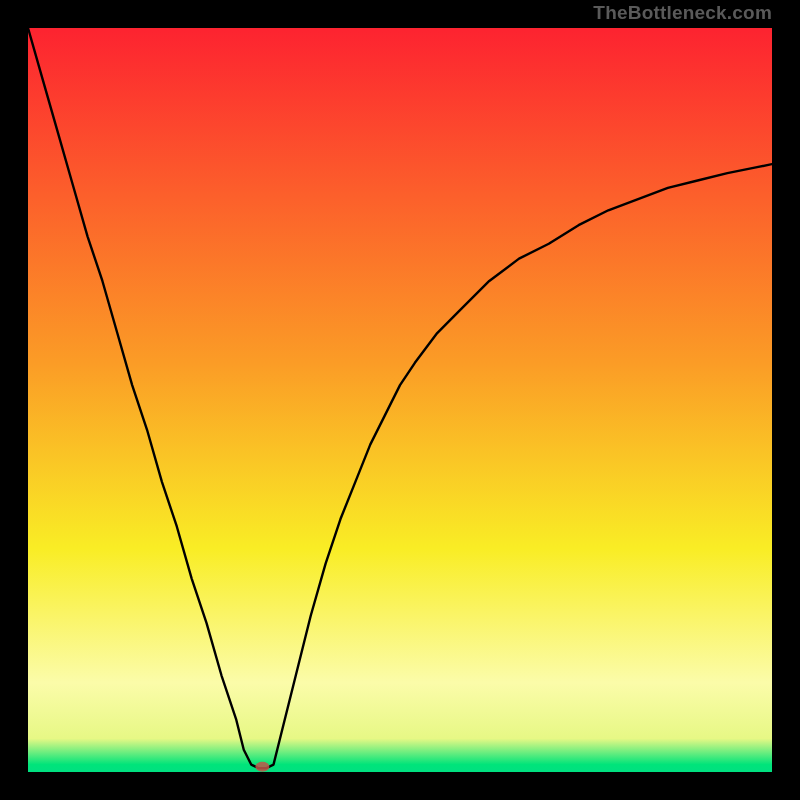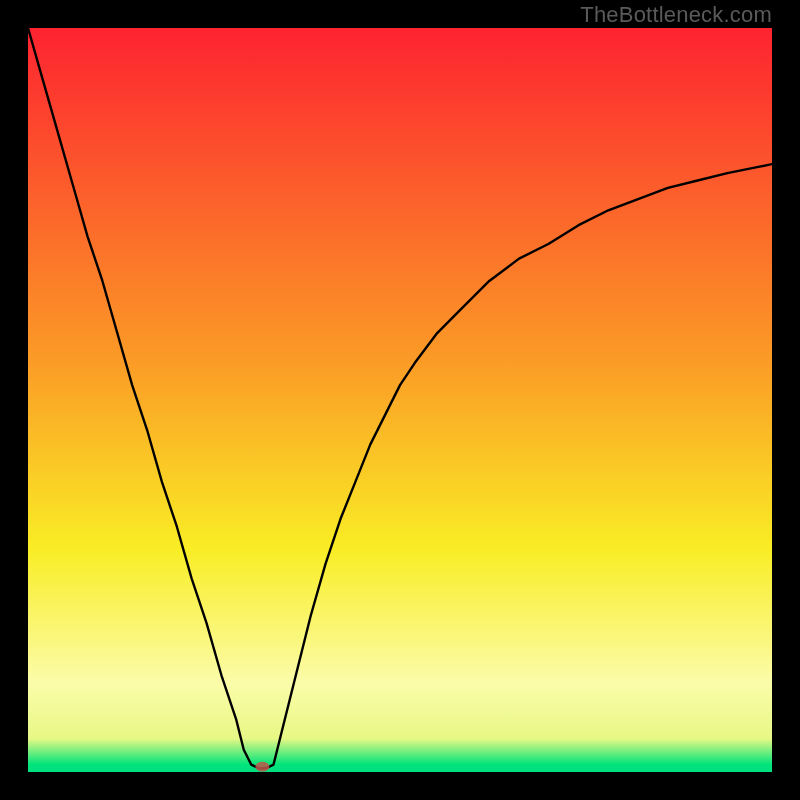--- a/index.html
+++ b/index.html
@@ -14,22 +14,22 @@
   .frame {
     position: relative;
     width: 800px;
     height: 800px;
     background: #000;
   }
   .watermark {
     position: absolute;
     top: 2px;
     right: 28px;
-    font-size: 22px;
-    font-weight: 400;
+    font-size: 19px;
+    font-weight: 700;
     color: #5a5a5a;
     letter-spacing: 0.2px;
     z-index: 5;
   }
   .plot-wrapper {
     position: absolute;
     left: 28px;
     top: 28px;
     width: 744px;
     height: 744px;

